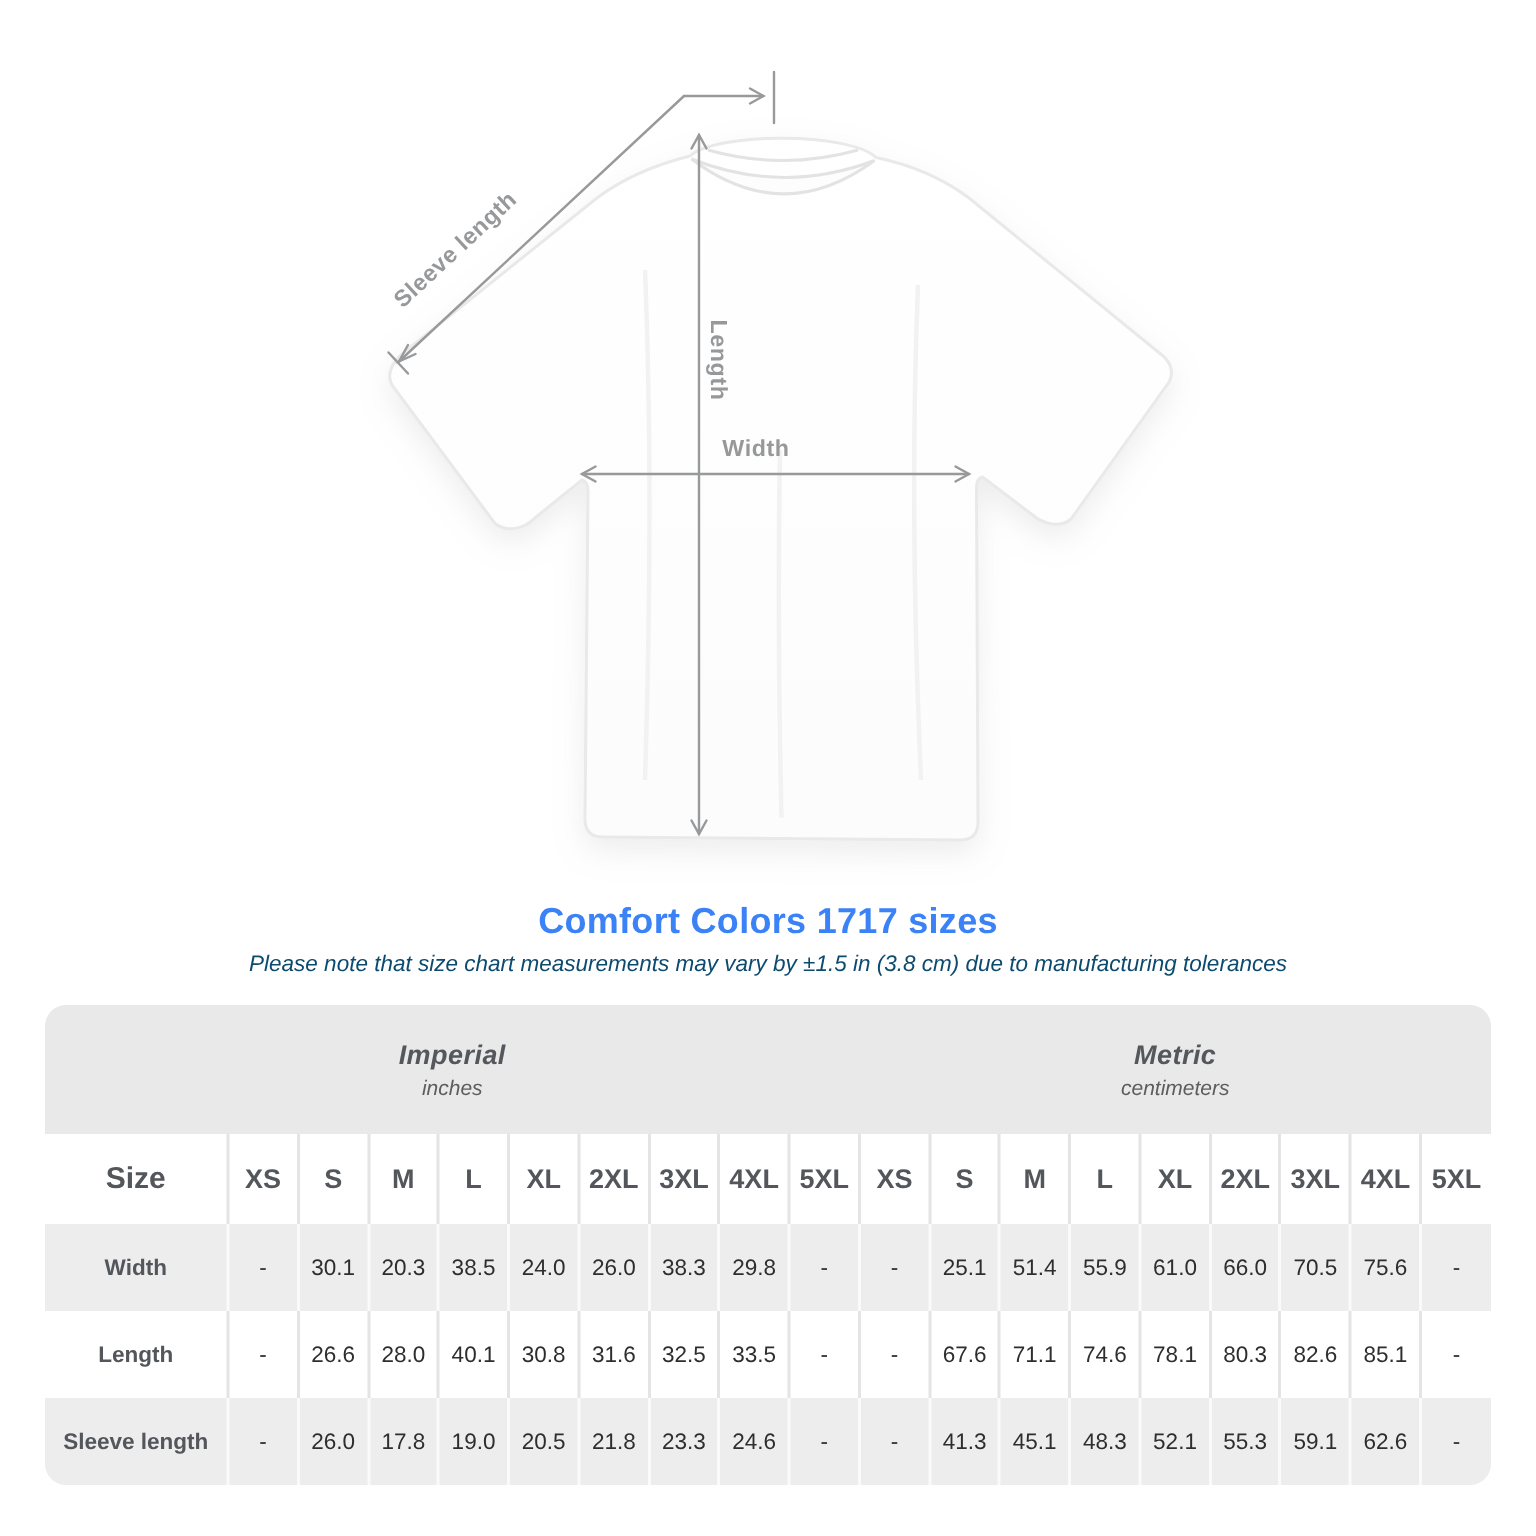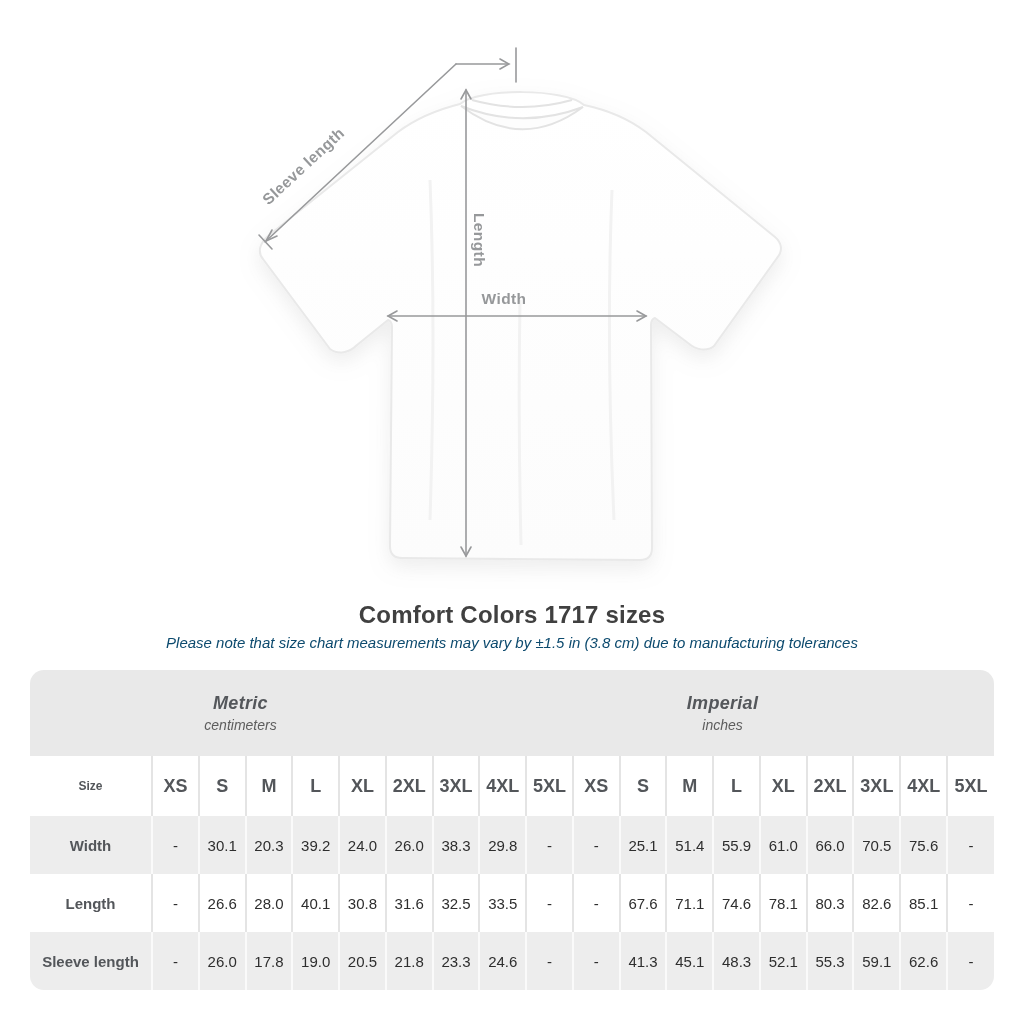--- a/index.html
+++ b/index.html
@@ -12,21 +12,21 @@
   .shirt-wrap{position:absolute;top:0;left:0;width:1024px;height:592px;}
   .shirt-wrap svg{display:block;}
   .ann{stroke:#98999b;stroke-width:1.6;fill:none;stroke-linecap:round;}
   .ann-label{
     fill:#96989a;font-family:"Liberation Sans","DejaVu Sans",sans-serif;
     font-size:15.5px;font-weight:bold;letter-spacing:.4px;
   }
   
   .chart-title{
     position:absolute;top:601px;left:0;width:1024px;text-align:center;
-    font-size:24px;font-weight:bold;color:#404040;letter-spacing:.2px;
+    font-size:24px;font-weight:bold;color:#3b82f6;letter-spacing:.2px;
   }
   .chart-note{
     position:absolute;top:634px;left:0;width:1024px;text-align:center;
     font-size:15px;font-style:italic;color:#0c4a6e;
   }
   
   .size-card{
     position:absolute;top:670px;left:30px;width:964px;height:320px;
     border-radius:14px;overflow:hidden;background:#ffffff;
   }
@@ -39,21 +39,21 @@
   table.size-table{width:100%;border-collapse:collapse;table-layout:fixed;}
   table.size-table col.label-col{width:122px;}
   table.size-table th,table.size-table td{
     text-align:center;vertical-align:middle;padding:0;
   }
   table.size-table thead tr{height:60px;background:#ffffff;}
   table.size-table tbody tr{height:58px;}
   table.size-table tbody tr:nth-child(odd){background:#ededed;}
   table.size-table tbody tr:nth-child(even){background:#ffffff;}
   table.size-table thead th{font-size:18px;font-weight:bold;color:#53565a;}
-  table.size-table thead th:first-child{font-size:12px;}
+  table.size-table thead th:first-child{font-size:20px;}
   table.size-table tbody th{font-size:15px;font-weight:bold;color:#53565a;}
   table.size-table tbody td{font-size:15px;font-weight:normal;color:#2e2e2e;}
   
   table.size-table thead th + th,
   table.size-table tbody tr:nth-child(even) td,
   table.size-table tbody tr:nth-child(even) td + td{border-left:2px solid #e4e4e4;}
   table.size-table tbody tr:nth-child(even) th + td{border-left:2px solid #e4e4e4;}
   table.size-table tbody tr:nth-child(odd) th + td,
   table.size-table tbody tr:nth-child(odd) td + td{border-left:2px solid #fafafa;}
 </style>
@@ -125,27 +125,27 @@
       <text class="ann-label" x="504" y="304" text-anchor="middle">Width</text>
     </g>
   </svg>
 </div>
 
 <div class="chart-title">Comfort Colors 1717 sizes</div>
 <div class="chart-note">Please note that size chart measurements may vary by ±1.5 in (3.8 cm) due to manufacturing tolerances</div>
 
 <div class="size-card">
   <div class="unit-band">
+    <div class="unit-section imperial">
+      <div class="unit-name">Imperial</div>
+      <div class="unit-sub">inches</div>
+    </div>
     <div class="unit-section metric">
       <div class="unit-name">Metric</div>
       <div class="unit-sub">centimeters</div>
-    </div>
-    <div class="unit-section imperial">
-      <div class="unit-name">Imperial</div>
-      <div class="unit-sub">inches</div>
     </div>
   </div>
   <table class="size-table">
     <colgroup>
         <col class="label-col">
       </colgroup>
     <thead>
       <tr>
           <th>Size</th>
           <th>XS</th>
@@ -167,21 +167,21 @@
           <th>4XL</th>
           <th>5XL</th>
         </tr>
     </thead>
     <tbody>
         <tr>
           <th>Width</th>
           <td>-</td>
           <td>30.1</td>
           <td>20.3</td>
-          <td>39.2</td>
+          <td>38.5</td>
           <td>24.0</td>
           <td>26.0</td>
           <td>38.3</td>
           <td>29.8</td>
           <td>-</td>
           <td>-</td>
           <td>25.1</td>
           <td>51.4</td>
           <td>55.9</td>
           <td>61.0</td>

